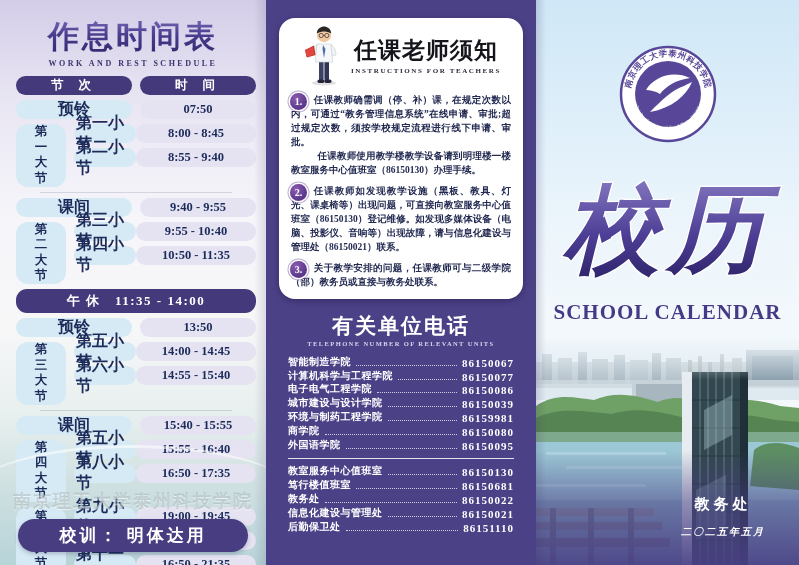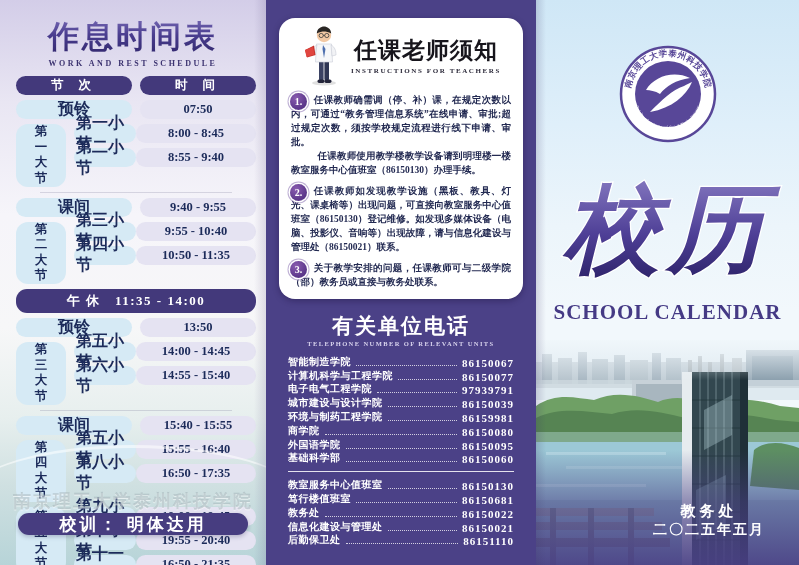--- a/index.html
+++ b/index.html
@@ -36,21 +36,21 @@
   .pill.sub { width:62px; background:#d6eaf5; padding:0 2px; }
   .noon { height:24px; border-radius:11px; background:#43397b; color:#fff; font-weight:bold;
     font-size:13px; letter-spacing:1.5px; display:flex; align-items:center; justify-content:center; }
   .sepline { height:1px; background:rgba(120,120,150,0.25); margin:0 24px; }
 
   .lp-watermark { position:absolute; left:0; right:0; bottom:52px; text-align:center;
     font-size:18px; font-weight:bold; letter-spacing:2px;
     color:rgba(148,166,173,0.45); text-shadow:0 1px 1px rgba(255,255,255,0.6); white-space:nowrap; }
   .lp-arc { position:absolute; left:-30px; right:-30px; bottom:70px; height:50px;
     border-top:3px solid rgba(255,255,255,0.55); border-radius:50% 50% 0 0/100% 100% 0 0; }
-  .lp-motto { position:absolute; left:18px; right:18px; bottom:30px; height:22px; border-radius:17px;
+  .lp-motto { position:absolute; left:18px; right:18px; bottom:13px; height:33px; border-radius:17px;
     background:#473d80; color:#fff; font-weight:bold; font-size:17px; letter-spacing:3px;
     display:flex; align-items:center; justify-content:center; box-shadow:0 2px 4px rgba(40,30,80,0.25); }
   .fold-shadow-l { position:absolute; right:0; top:0; bottom:0; width:12px;
     background:linear-gradient(90deg,rgba(80,70,120,0) 0%,rgba(80,70,120,0.16) 100%); }
 
   
   #panel-mid { left:266px; width:270px; background:#4b4187; }
   .card { margin:18px 13px 0; background:#fff; border-radius:16px; padding:6px 12px 10px;
     box-shadow:0 2px 6px rgba(20,10,50,0.35); }
   .card-head { display:flex; align-items:center; justify-content:center; gap:6px; }
@@ -85,21 +85,21 @@
     letter-spacing:1px; color:#453a85; }
   .cover-year { position:absolute; top:330px; width:100%; text-align:center; font-size:17px; font-weight:bold;
     color:#26295f; }
   .photo-svg { position:absolute; left:0; bottom:0; width:263px; height:225px; }
   .photo-fade { position:absolute; left:0; bottom:185px; width:263px; height:45px;
     background:linear-gradient(180deg,#f2f8fc 0%,rgba(242,248,252,0) 100%); }
   .purple-overlay { position:absolute; left:0; right:0; bottom:0; height:115px;
     background:linear-gradient(180deg,rgba(73,63,132,0) 0%,rgba(73,63,132,0.55) 45%,rgba(73,63,132,0.92) 100%); }
   .cover-footer { position:absolute; right:34px; bottom:26px; text-align:center; color:#fff; }
   .cf-dept { font-size:15px; font-weight:bold; letter-spacing:4px; }
-  .cf-date { font-size:14px; font-weight:bold; letter-spacing:2px; margin-top:0; white-space:nowrap; }
+  .cf-date { font-size:10px; font-weight:bold; letter-spacing:2px; margin-top:11px; white-space:nowrap;font-style:italic; }
   .fold-shadow-r { position:absolute; left:0; top:0; bottom:0; width:10px;
     background:linear-gradient(90deg,rgba(60,50,100,0.18) 0%,rgba(60,50,100,0) 100%); }
 </style>
 </head>
 <body>
 
 <div class="panel" id="panel-left">
   <div class="lp-title">作息时间表</div>
   <div class="lp-sub">WORK AND REST SCHEDULE</div>
 
@@ -270,46 +270,41 @@
       <span class="pnum">86150067</span>
     </div>
     <div class="prow">
       <span class="pname">计算机科学与工程学院</span>
       <span class="dots"></span>
       <span class="pnum">86150077</span>
     </div>
     <div class="prow">
       <span class="pname">电子电气工程学院</span>
       <span class="dots"></span>
-      <span class="pnum">97939791</span>
+      <span class="pnum">86150086</span>
     </div>
     <div class="prow">
       <span class="pname">城市建设与设计学院</span>
       <span class="dots"></span>
       <span class="pnum">86150039</span>
     </div>
     <div class="prow">
       <span class="pname">环境与制药工程学院</span>
       <span class="dots"></span>
       <span class="pnum">86159981</span>
     </div>
     <div class="prow">
       <span class="pname">商学院</span>
       <span class="dots"></span>
       <span class="pnum">86150080</span>
     </div>
     <div class="prow">
       <span class="pname">外国语学院</span>
       <span class="dots"></span>
       <span class="pnum">86150095</span>
-    </div>
-    <div class="prow">
-      <span class="pname">基础科学部</span>
-      <span class="dots"></span>
-      <span class="pnum">86150060</span>
     </div>
 
     <div class="pdivider"></div>
 
     <div class="prow">
       <span class="pname">教室服务中心值班室</span>
       <span class="dots"></span>
       <span class="pnum">86150130</span>
     </div>
     <div class="prow">

